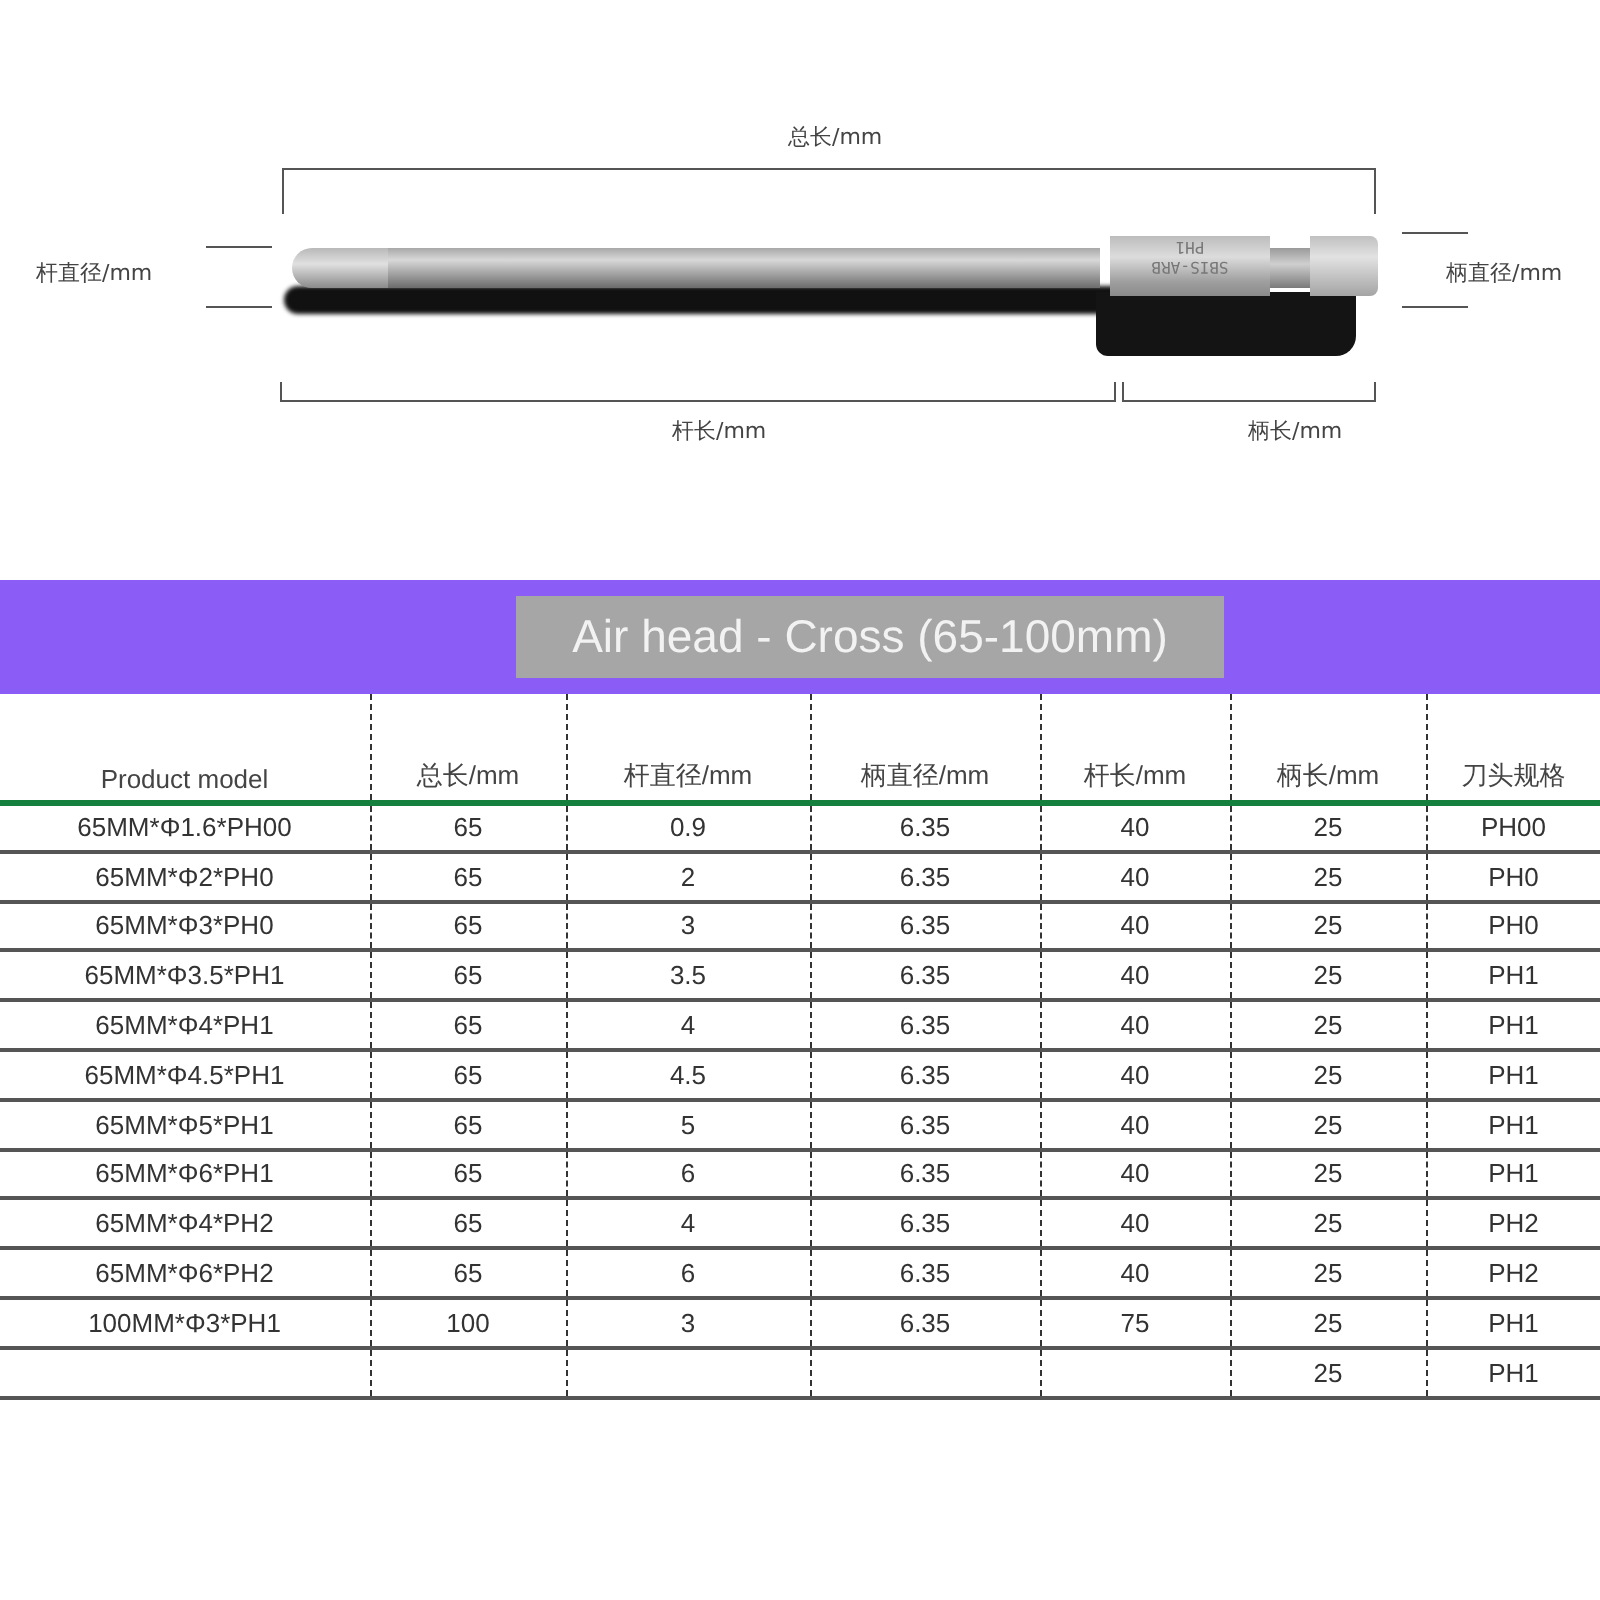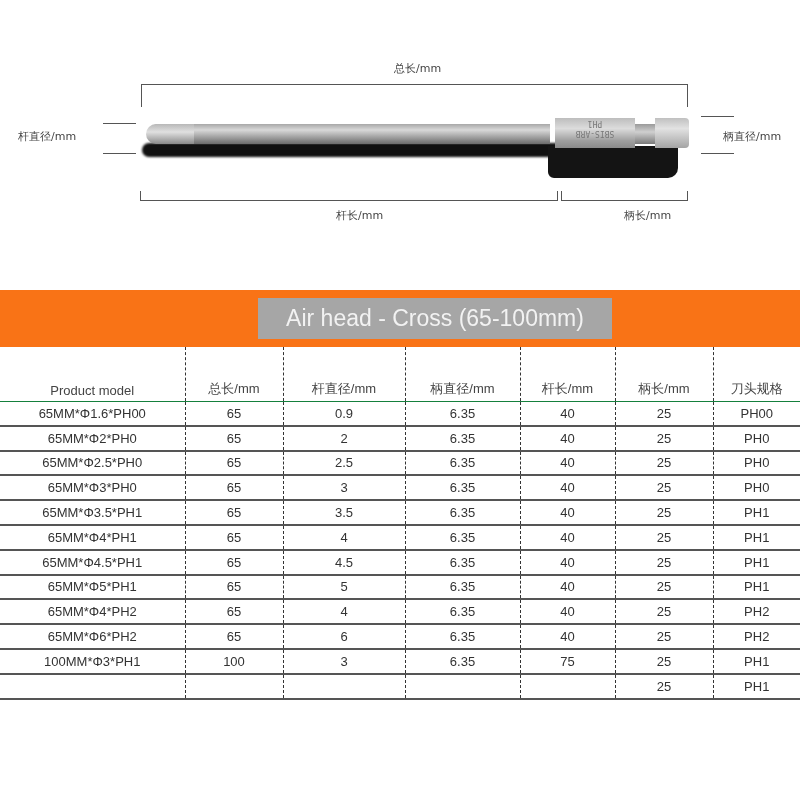--- a/index.html
+++ b/index.html
@@ -22,30 +22,30 @@
           background: linear-gradient(#bdbdbd, #dcdcdc 35%, #a0a0a0 75%, #8a8a8a); }
   .neck { position: absolute; left: 635px; top: 124px; width: 20px; height: 20px;
           background: linear-gradient(#9a9a9a, #cfcfcf 40%, #7a7a7a); }
   .hex2 { position: absolute; left: 655px; top: 118px; width: 34px; height: 30px;
           background: linear-gradient(#c0c0c0, #e2e2e2 35%, #a4a4a4); border-radius: 0 4px 4px 0; }
   .hex-shadow { position: absolute; left: 548px; top: 146px; width: 130px; height: 32px;
                 background: #141414; border-radius: 0 0 10px 6px; }
   .hex-text { position: absolute; left: 562px; top: 118px; width: 66px; font-size: 8px; color: #777;
               text-align: center; line-height: 10px; transform: rotate(180deg); font-family: "DejaVu Sans Mono", monospace; }
 
-  .banner { position: absolute; left: 0; top: 290px; width: 800px; height: 57px; background: #f97316; }
+  .banner { position: absolute; left: 0; top: 290px; width: 800px; height: 57px; background: #8b5cf6; }
   .banner-title { position: absolute; left: 258px; top: 8px; width: 354px; height: 41px;
                   background: #a6a6a6; color: #f2f2f2; font-size: 23px; text-align: center;
                   line-height: 41px; font-family: "Liberation Sans", sans-serif; white-space: nowrap; }
 
   table.spec { position: absolute; left: 0; top: 347px; width: 800px; border-collapse: collapse;
                table-layout: fixed; font-family: "Liberation Sans", sans-serif; }
   table.spec th { height: 54px; font-weight: normal; font-size: 13px; color: #444;
                   vertical-align: bottom; padding-bottom: 3px; white-space: nowrap;
-                  border-bottom: 1px solid #15803d; }
+                  border-bottom: 3px solid #15803d; }
   table.spec td { height: 24.8px; font-size: 13px; color: #333; text-align: center;
                   border-bottom: 2px solid #555; white-space: nowrap; padding: 0; }
   table.spec th + th, table.spec td + td { border-left: 1px dashed #333; }
   col.c0 { width: 185px; } col.c1 { width: 98px; } col.c2 { width: 122px; }
   col.c3 { width: 115px; } col.c4 { width: 95px; } col.c5 { width: 98px; } col.c6 { width: 87px; }
 </style>
 </head>
 <body>
 
 <div class="diagram">
@@ -126,38 +126,29 @@
       <tr>
         <td>65MM*Φ2*PH0</td>
         <td>65</td>
         <td>2</td>
         <td>6.35</td>
         <td>40</td>
         <td>25</td>
         <td>PH0</td>
       </tr>
       <tr>
-        <td>65MM*Φ2.5*PH0</td>
-        <td>65</td>
-        <td>2.5</td>
+        <td>65MM*Φ3*PH0</td>
+        <td>65</td>
+        <td>3</td>
         <td>6.35</td>
         <td>40</td>
         <td>25</td>
         <td>PH0</td>
       </tr>
       <tr>
-        <td>65MM*Φ3*PH0</td>
-        <td>65</td>
-        <td>3</td>
-        <td>6.35</td>
-        <td>40</td>
-        <td>25</td>
-        <td>PH0</td>
-      </tr>
-      <tr>
         <td>65MM*Φ3.5*PH1</td>
         <td>65</td>
         <td>3.5</td>
         <td>6.35</td>
         <td>40</td>
         <td>25</td>
         <td>PH1</td>
       </tr>
       <tr>
         <td>65MM*Φ4*PH1</td>
@@ -174,20 +165,29 @@
         <td>4.5</td>
         <td>6.35</td>
         <td>40</td>
         <td>25</td>
         <td>PH1</td>
       </tr>
       <tr>
         <td>65MM*Φ5*PH1</td>
         <td>65</td>
         <td>5</td>
+        <td>6.35</td>
+        <td>40</td>
+        <td>25</td>
+        <td>PH1</td>
+      </tr>
+      <tr>
+        <td>65MM*Φ6*PH1</td>
+        <td>65</td>
+        <td>6</td>
         <td>6.35</td>
         <td>40</td>
         <td>25</td>
         <td>PH1</td>
       </tr>
       <tr>
         <td>65MM*Φ4*PH2</td>
         <td>65</td>
         <td>4</td>
         <td>6.35</td>

